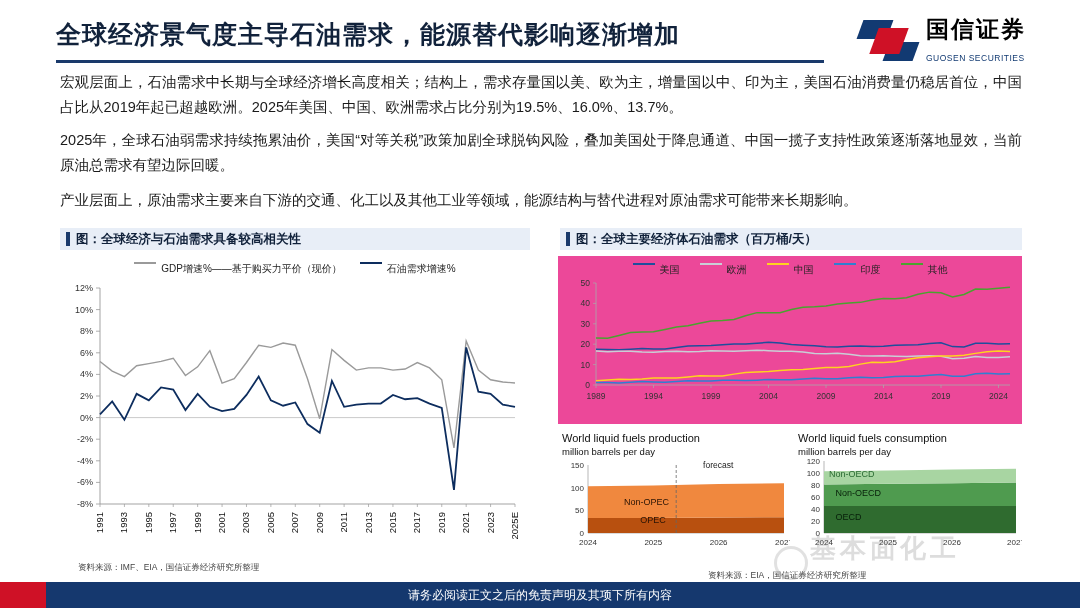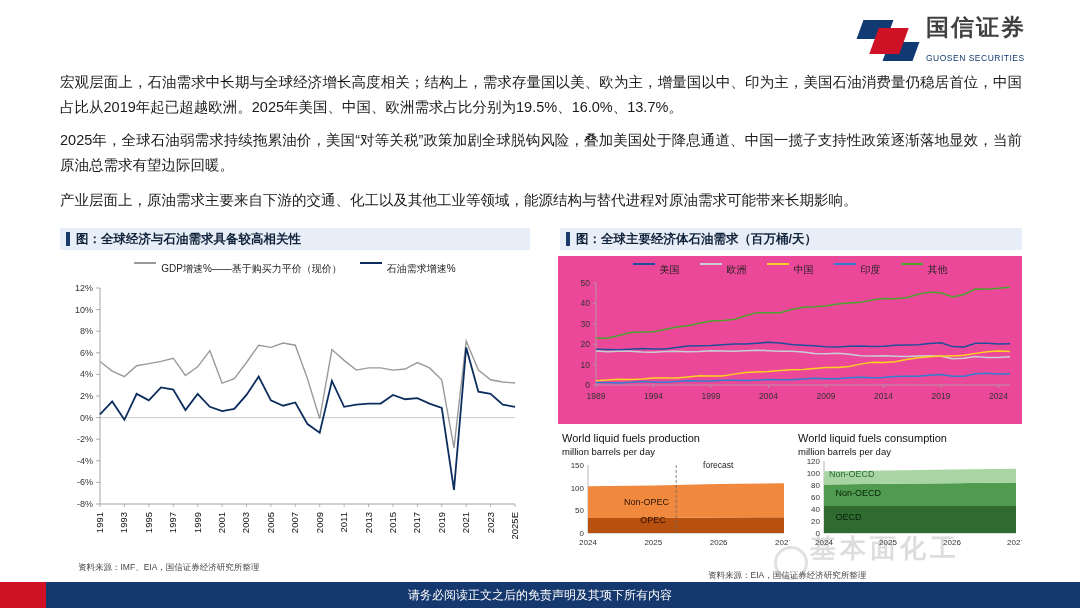--- a/index.html
+++ b/index.html
@@ -35,21 +35,21 @@
   }
   .logo-mark .blue2 {
     position:absolute; left:26px; top:24px; width:30px; height:19px; background:#123a72;
     transform:skewX(-20deg);
   }
   .logo-mark .red {
     position:absolute; left:14px; top:10px; width:30px; height:26px; background:#cf1126;
     transform:skewX(-20deg);
   }
   .logo-txt { display:flex; flex-direction:column; line-height:1.05; }
-  .logo-cn { font-size:23px; font-weight:bold; color:#404040; letter-spacing:2px;font-family:Liberation Mono, monospace; }
+  .logo-cn { font-size:23px; font-weight:bold; color:#000000; letter-spacing:2px; }
   .logo-en { font-size:8.5px; color:#123a72; letter-spacing:0.5px;margin-top:12px; }
 
   
   .para {
     position:absolute; left:60px; width:962px;
     font-size:14.5px; color:#1a1a1a; line-height:1.75; text-align:justify;
   }
   #p1 { top:70px; }
   #p2 { top:128px; }
   #p3 { top:188px; }
@@ -108,20 +108,24 @@
     border-radius:50%; border:3px solid rgba(120,120,120,0.22);
   }
 
   text { font-family:"Liberation Sans", sans-serif; }
 </style>
 </head>
 <body>
 
 <div class="slide">
 
+  <div class="title-bar">
+    <div class="title-text">全球经济景气度主导石油需求，能源替代影响逐渐增加</div>
+    <div class="title-rule"></div>
+  </div>
 
   <div class="logo">
     <div class="logo-mark">
       <div class="blue1"></div>
         <div class="blue2"></div>
         <div class="red"></div>
     </div>
     <div class="logo-txt">
       <div class="logo-cn">国信证券</div>
       <div class="logo-en">GUOSEN SECURITIES</div>

